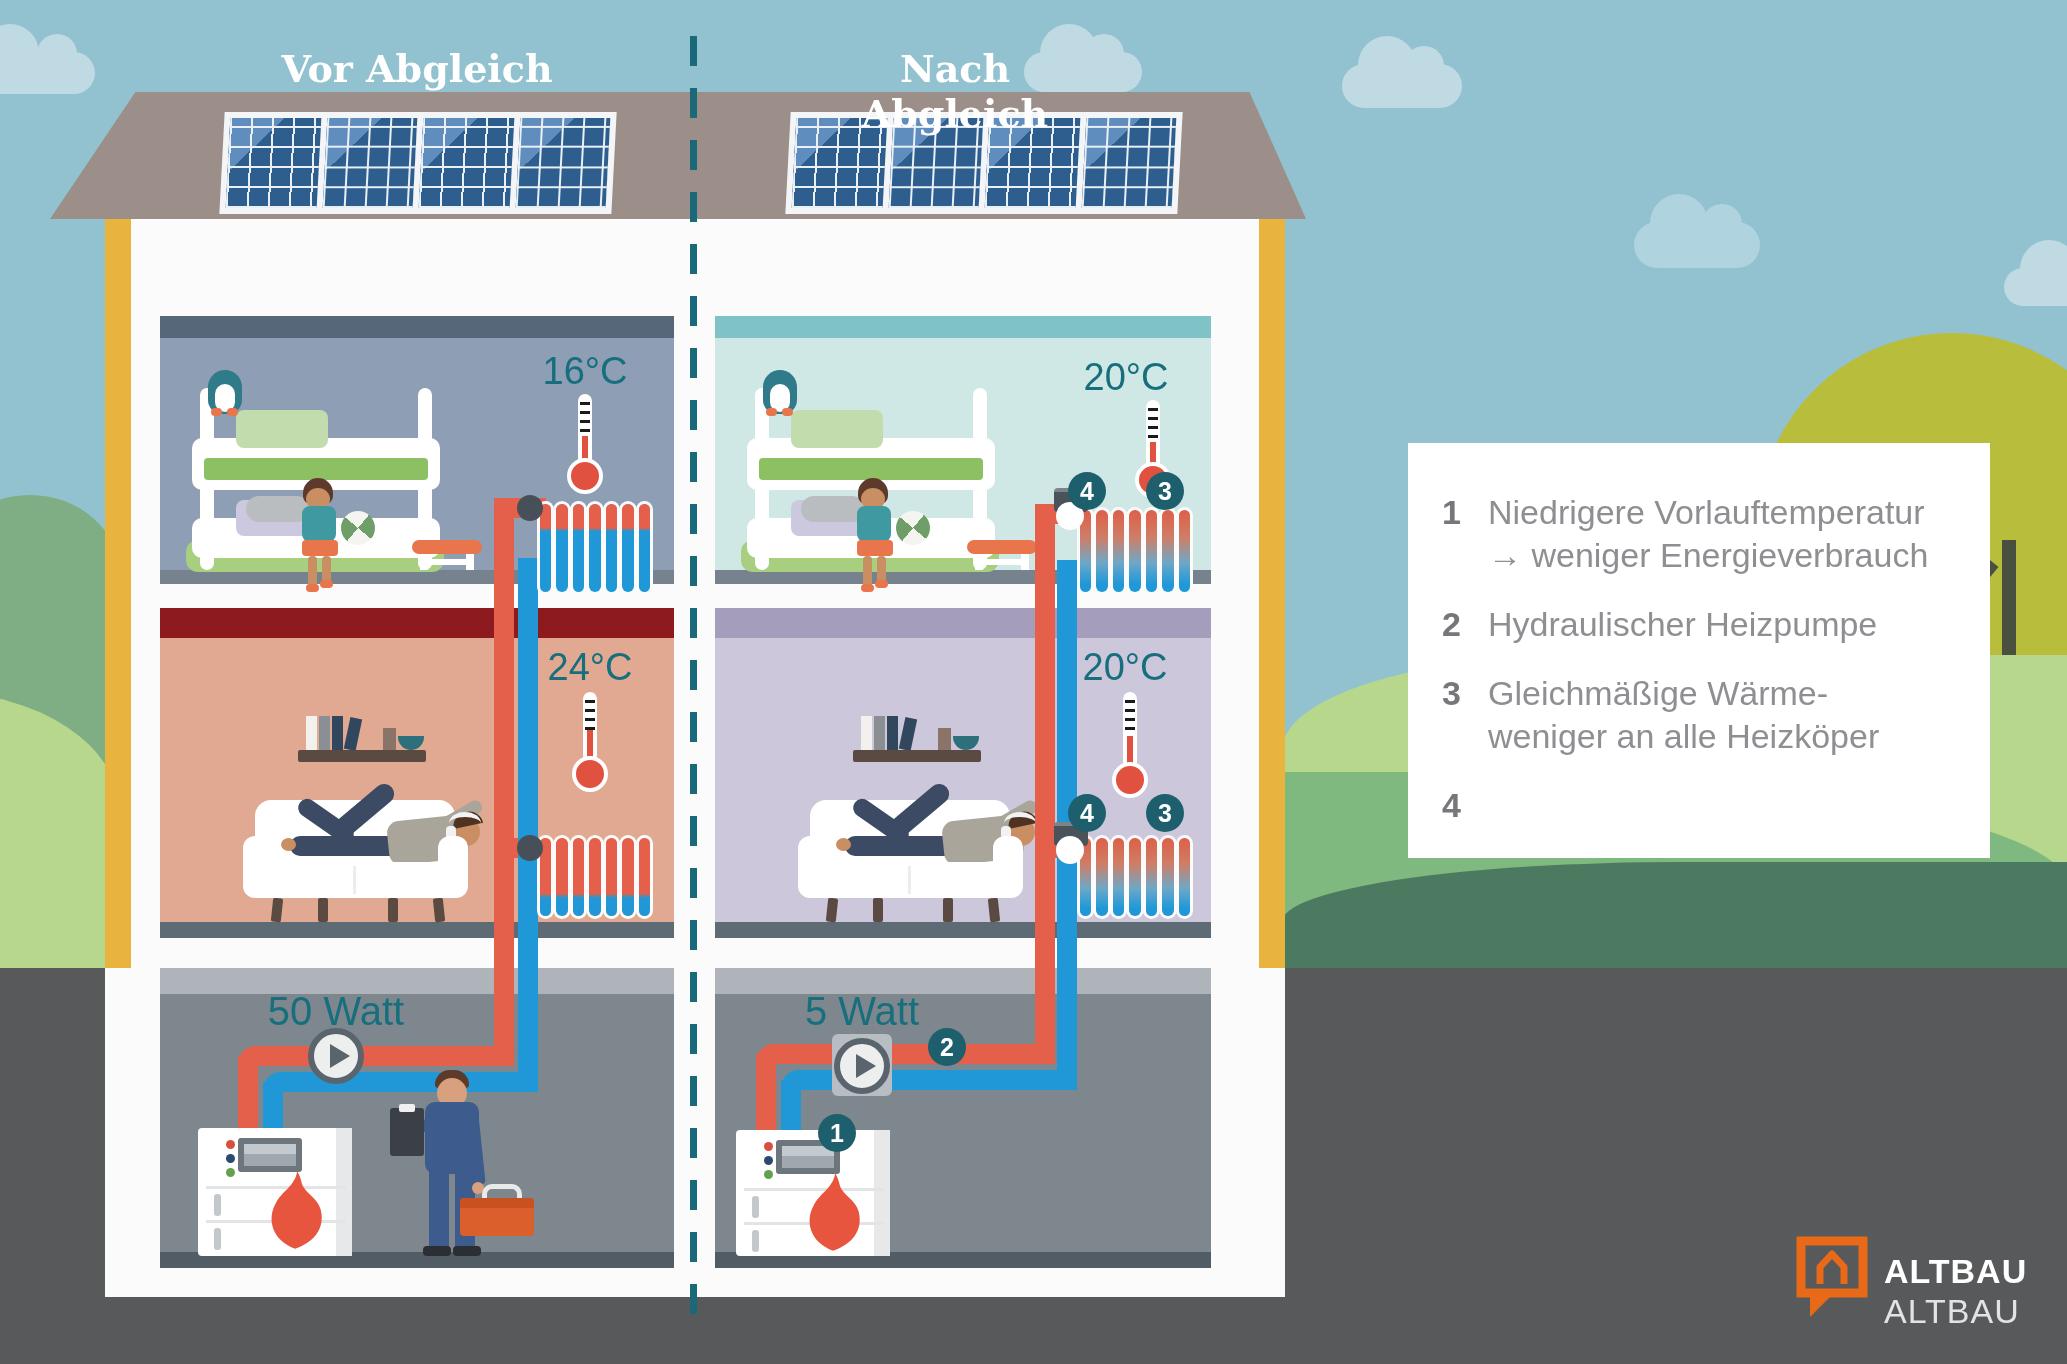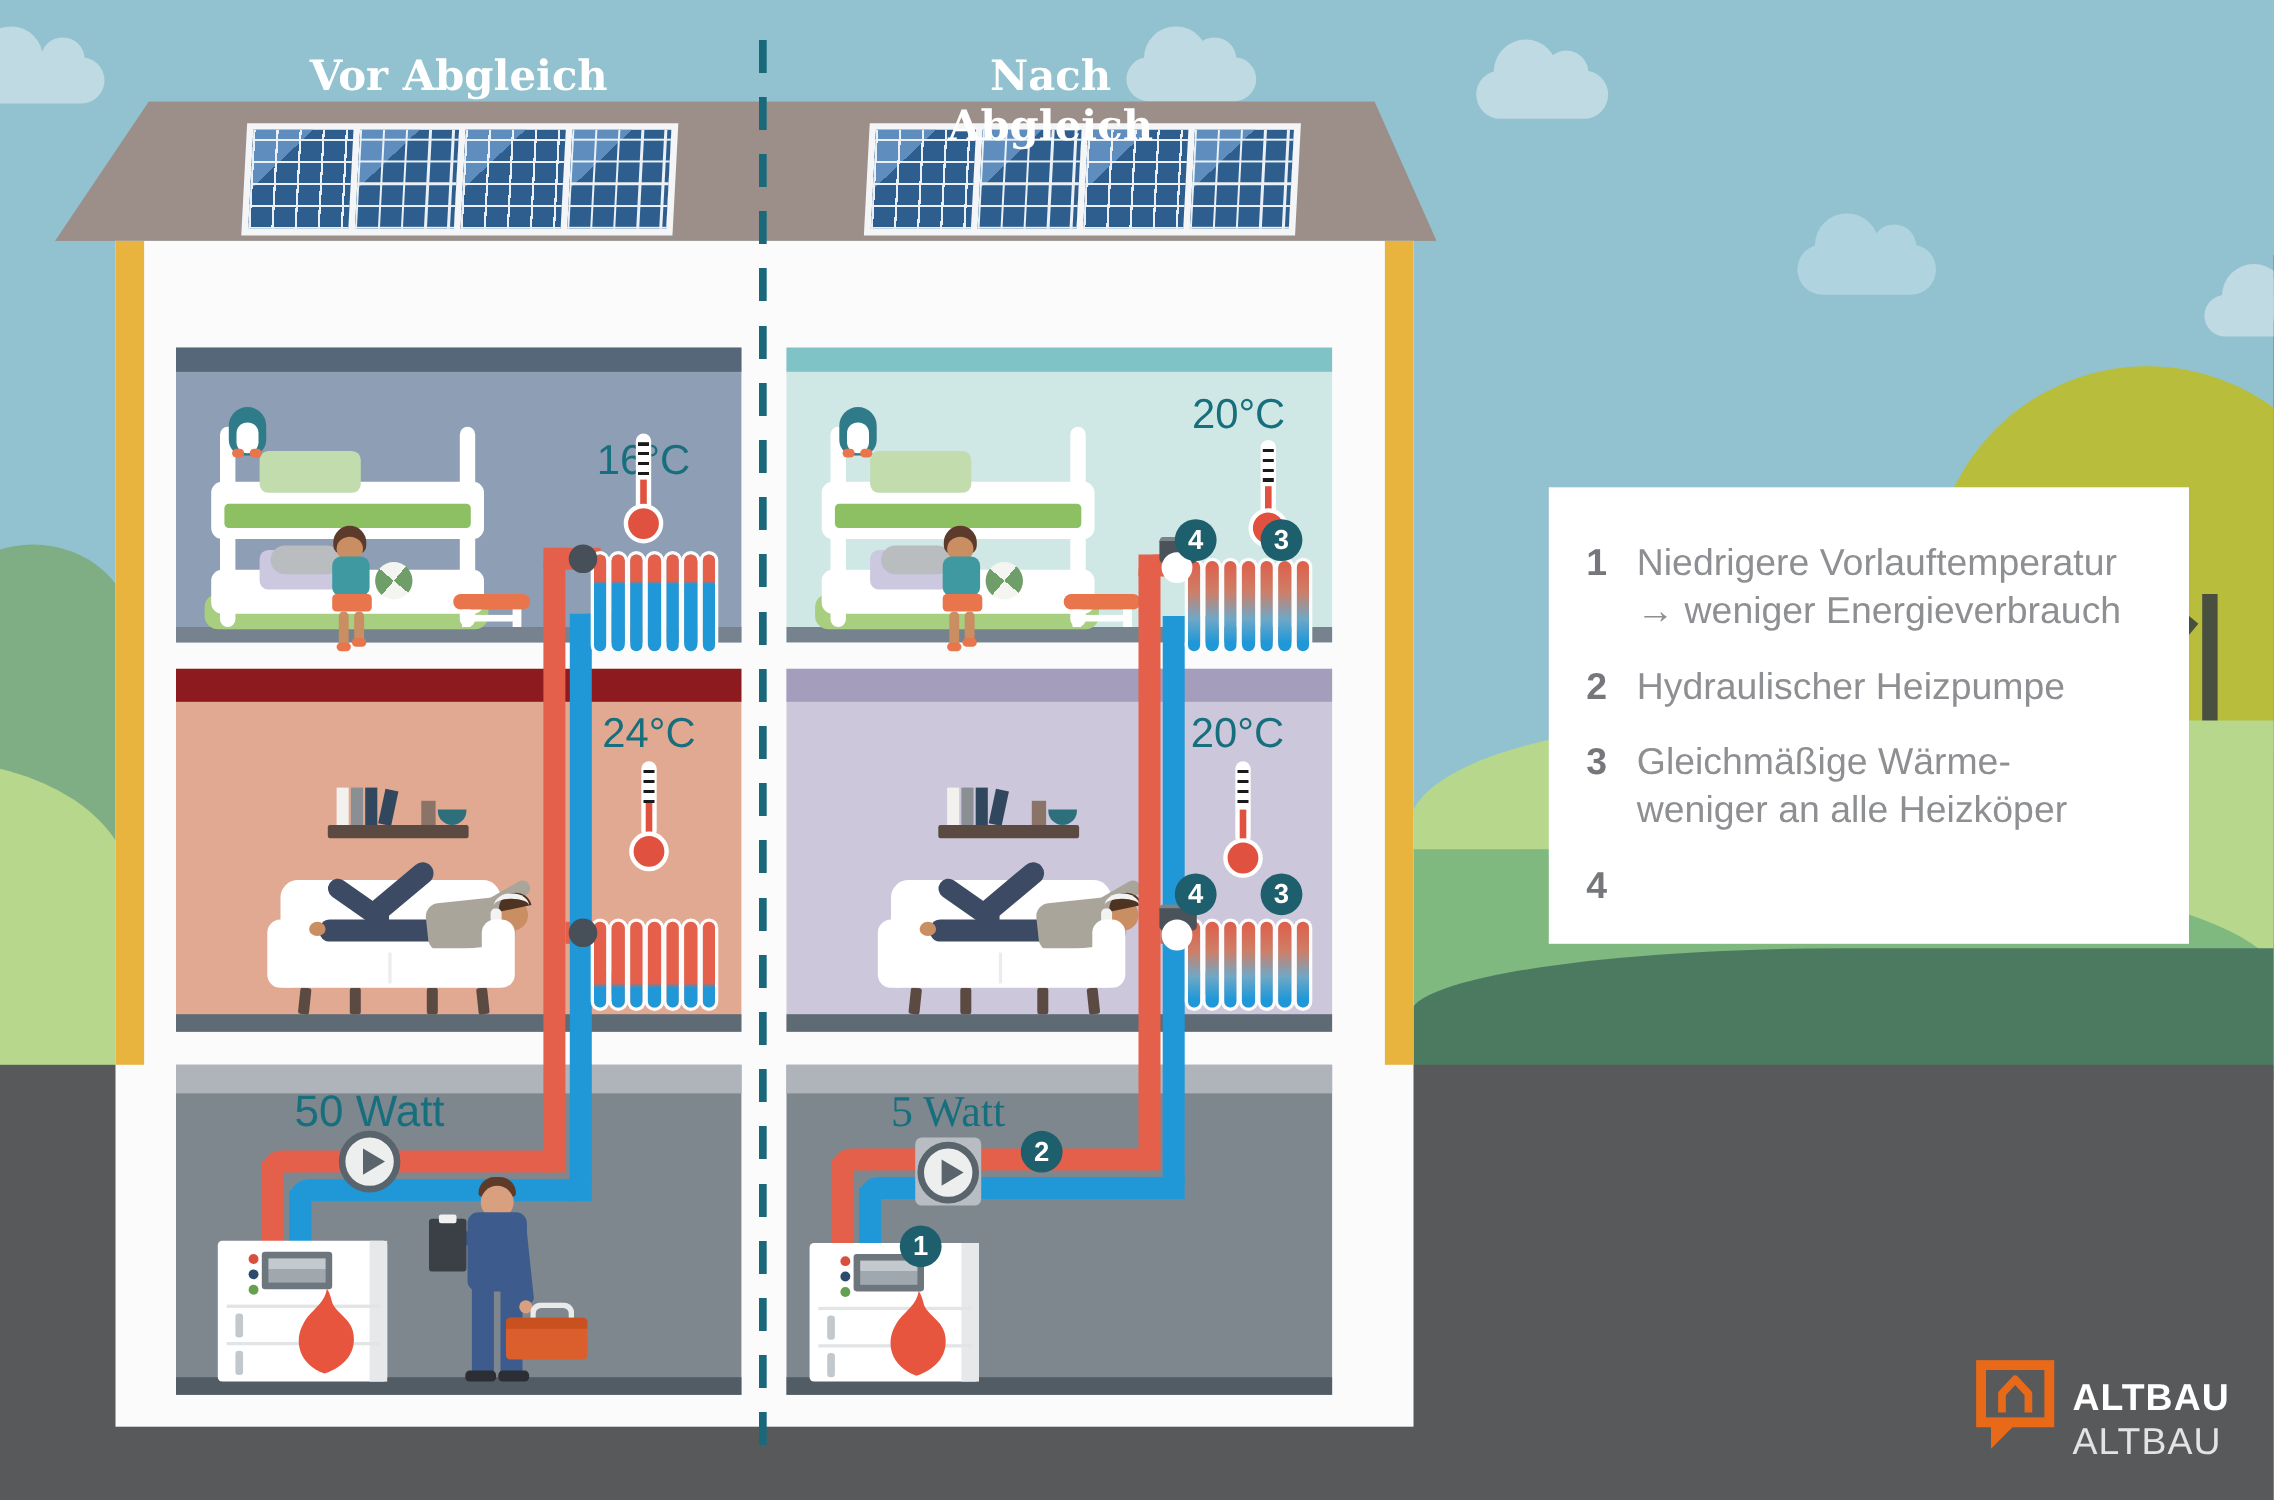--- a/index.html
+++ b/index.html
@@ -402,21 +402,21 @@
       <i></i>
   </div>
 
   <div class="abs r50" style="left:517px;top:495px;width:26px;height:26px;background:#475059;"></div>
   <div class="abs r50" style="left:517px;top:835px;width:26px;height:26px;background:#475059;"></div>
   <div class="abs" style="left:1054px;top:488px;width:34px;height:20px;background:#4A525A;border-radius:4px;border-top:4px solid #7B838B;"></div>
   <div class="abs r50" style="left:1056px;top:502px;width:28px;height:28px;background:#FFF;"></div>
   <div class="abs" style="left:1054px;top:822px;width:34px;height:20px;background:#4A525A;border-radius:4px;border-top:4px solid #7B838B;"></div>
   <div class="abs r50" style="left:1056px;top:836px;width:28px;height:28px;background:#FFF;"></div>
 
-  <div class="teal-label" style="left:510px;top:350px;width:150px;margin-top:48px;">16°C</div>
+  <div class="teal-label" style="left:510px;top:350px;width:150px;">16°C</div>
   <div>
     <div class="t-stem" style="left:578px;top:394px;width:14px;height:72px;"></div>
     <div class="t-ticks" style="left:580px;top:402px;width:10px;height:34px;"></div>
     <div class="t-col" style="left:582px;top:436px;width:6px;height:30px;"></div>
     <div class="t-bulb" style="left:567px;top:458px;"></div>
   </div>
   <div class="teal-label" style="left:1051px;top:356px;width:150px;">20°C</div>
   <div>
     <div class="t-stem" style="left:1146px;top:400px;width:14px;height:70px;"></div>
     <div class="t-ticks" style="left:1148px;top:408px;width:10px;height:34px;"></div>
@@ -432,21 +432,21 @@
   </div>
   <div class="teal-label" style="left:1050px;top:646px;width:150px;">20°C</div>
   <div>
     <div class="t-stem" style="left:1123px;top:692px;width:14px;height:76px;"></div>
     <div class="t-ticks" style="left:1125px;top:700px;width:10px;height:36px;"></div>
     <div class="t-col" style="left:1127px;top:736px;width:6px;height:32px;"></div>
     <div class="t-bulb" style="left:1112px;top:762px;"></div>
   </div>
 
   <div class="teal-label watt" style="left:216px;top:990px;width:240px;">50 Watt</div>
-  <div class="teal-label watt" style="left:742px;top:990px;width:240px;font-family:Liberation Serif, serif;">5 Watt</div>
+  <div class="teal-label watt" style="left:742px;top:990px;width:240px;">5 Watt</div>
 
   <div class="badge" style="left:1068px;top:472px;">4</div>
   <div class="badge" style="left:1146px;top:472px;">3</div>
   <div class="badge" style="left:1068px;top:794px;">4</div>
   <div class="badge" style="left:1146px;top:794px;">3</div>
   <div class="badge" style="left:928px;top:1028px;">2</div>
   <div class="badge" style="left:818px;top:1114px;">1</div>
 
   <div class="abs" style="left:690px;top:36px;width:7px;height:1296px;background:repeating-linear-gradient(180deg,#19697A 0 30px,transparent 30px 52px);"></div>
 

